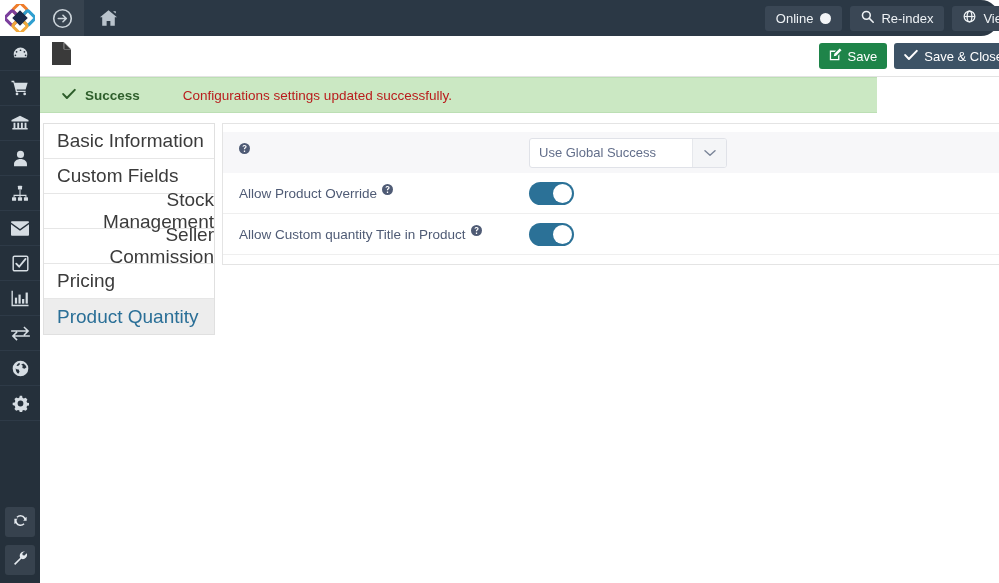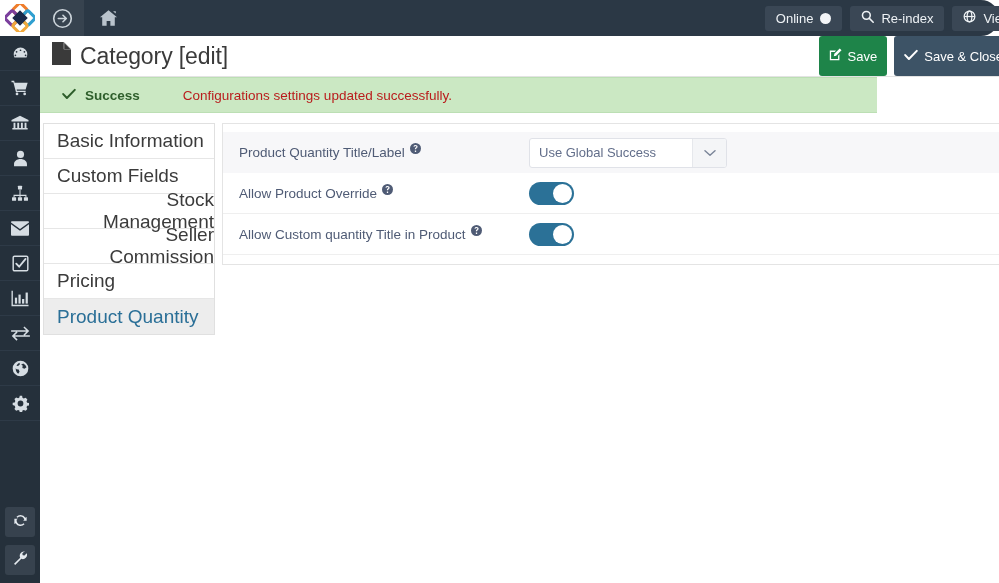--- a/index.html
+++ b/index.html
@@ -100,21 +100,21 @@
   .page-title {
     display: flex; align-items: center; gap: 9px;
     font-size: 23px; color: #3a3a3a;
     font-weight: normal;
     letter-spacing: -0.1px;
   }
   .head-actions {
     margin-left: auto; display: flex; align-items: center; gap: 7px;
   }
   .btn {
-    height: 40px; border-radius: 3px; font-size: 13px;
+    height: 26px; border-radius: 3px; font-size: 13px;
     display: inline-flex; align-items: center; gap: 6px;
     padding: 0 10px; color: #fff; white-space: nowrap;
     border: none; cursor: pointer;
   }
   .btn-save { background: #1e8449; }
   .btn-saveclose { background: #3d5366; }
 
   
   .alert {
     position: absolute; left: 40px; top: 77px;
@@ -412,21 +412,20 @@
 
   <div class="page-head">
     <div class="page-title">
       <span>
         <svg width="19" height="23" viewBox="0 0 20 24" fill="#3a3a3a">
             <path d="M0 0h12.4L20 7.6V24H0V0z"></path>
             <path d="M12.4 0L20 7.6h-7.6V0z" fill="#ffffff"></path>
             <path d="M12.8 0.6v6.6h6.6" fill="#3a3a3a"></path>
           </svg>
       </span>
-      <span>Category [edit]</span>
     </div>
     <div class="head-actions">
       <button class="btn btn-save">
         <span>
           <svg width="13" height="13" viewBox="0 0 16 16" fill="currentColor">
               <path d="M1 3.2h7.6L7 4.8H2.6v8.6h8.6V9.4l1.6-1.6V15H1V3.2z"></path>
               <path d="M13.2.6l2.2 2.2-6.6 6.6-2.9.7.7-2.9L13.2.6z"></path>
             </svg>
         </span>
         <span>Save</span>
@@ -473,21 +472,20 @@
       <div class="navlist-item active">
         <span>Product Quantity</span>
       </div>
     </div>
 
     <div class="panel">
       <div class="panel-inner">
 
         <div class="row shaded">
           <div class="row-label">
-            <span>Product Quantity Title/Label</span>
             <span class="help-icon">
               <svg width="11" height="11" viewBox="0 0 12 12" fill="currentColor">
                   <circle cx="6" cy="6" r="6"></circle>
                   <path d="M6 2.1c-1.2 0-2.1.7-2.3 1.8l1.2.2c.1-.5.5-.8 1.1-.8.5 0 .9.3.9.8 0 .4-.2.6-.7.9-.6.4-.9.8-.9 1.5v.4h1.3v-.3c0-.4.2-.6.7-.9.7-.4 1-.9 1-1.6 0-1.1-.9-2-2.3-2zm-.7 6.2h1.4v1.4H5.3V8.3z" fill="#f7f7f9"></path>
                 </svg>
             </span>
           </div>
           <div class="row-field">
             <div class="select">
               <div class="select-value">Use Global Success</div>

